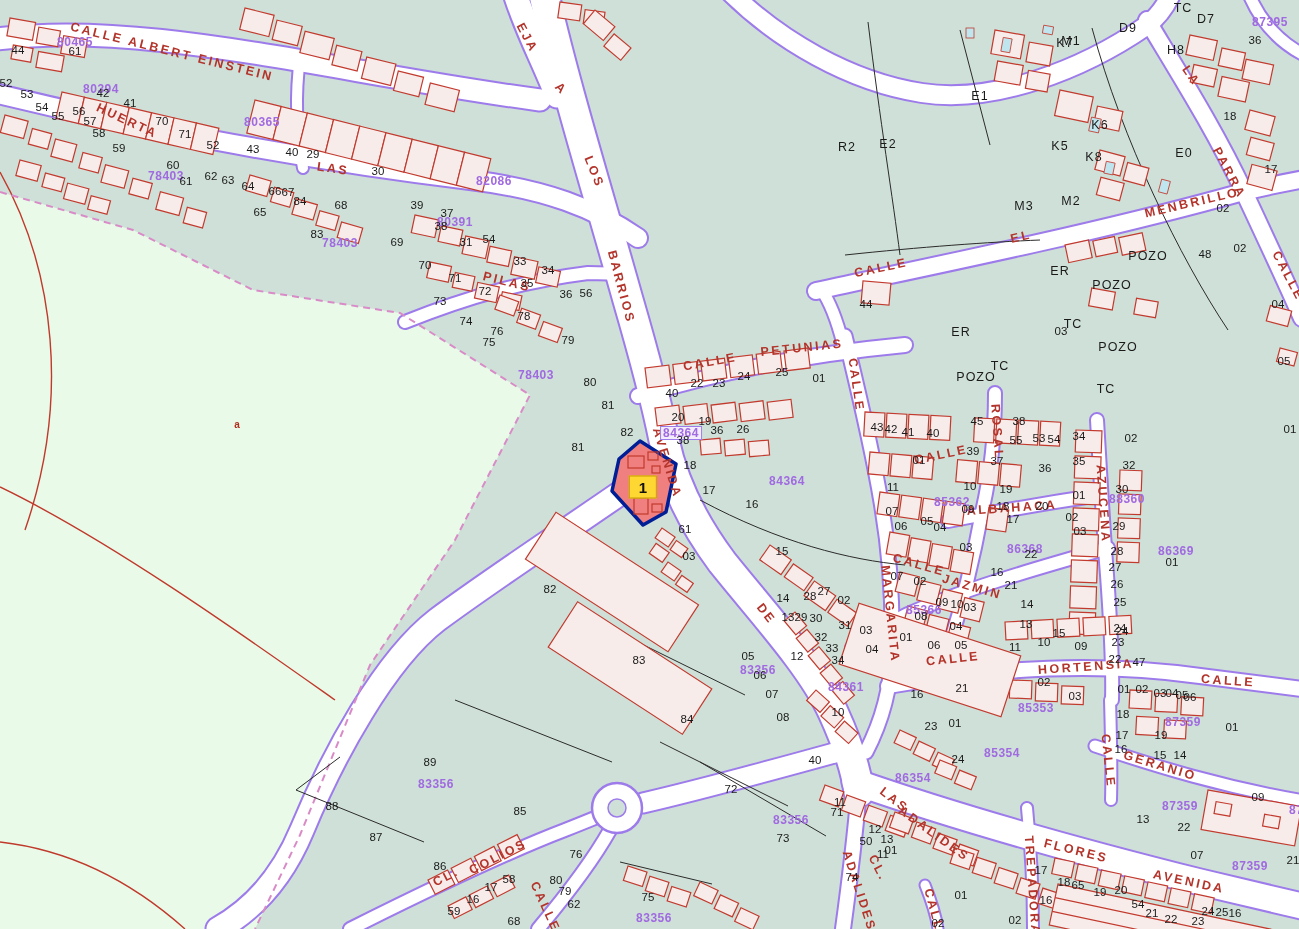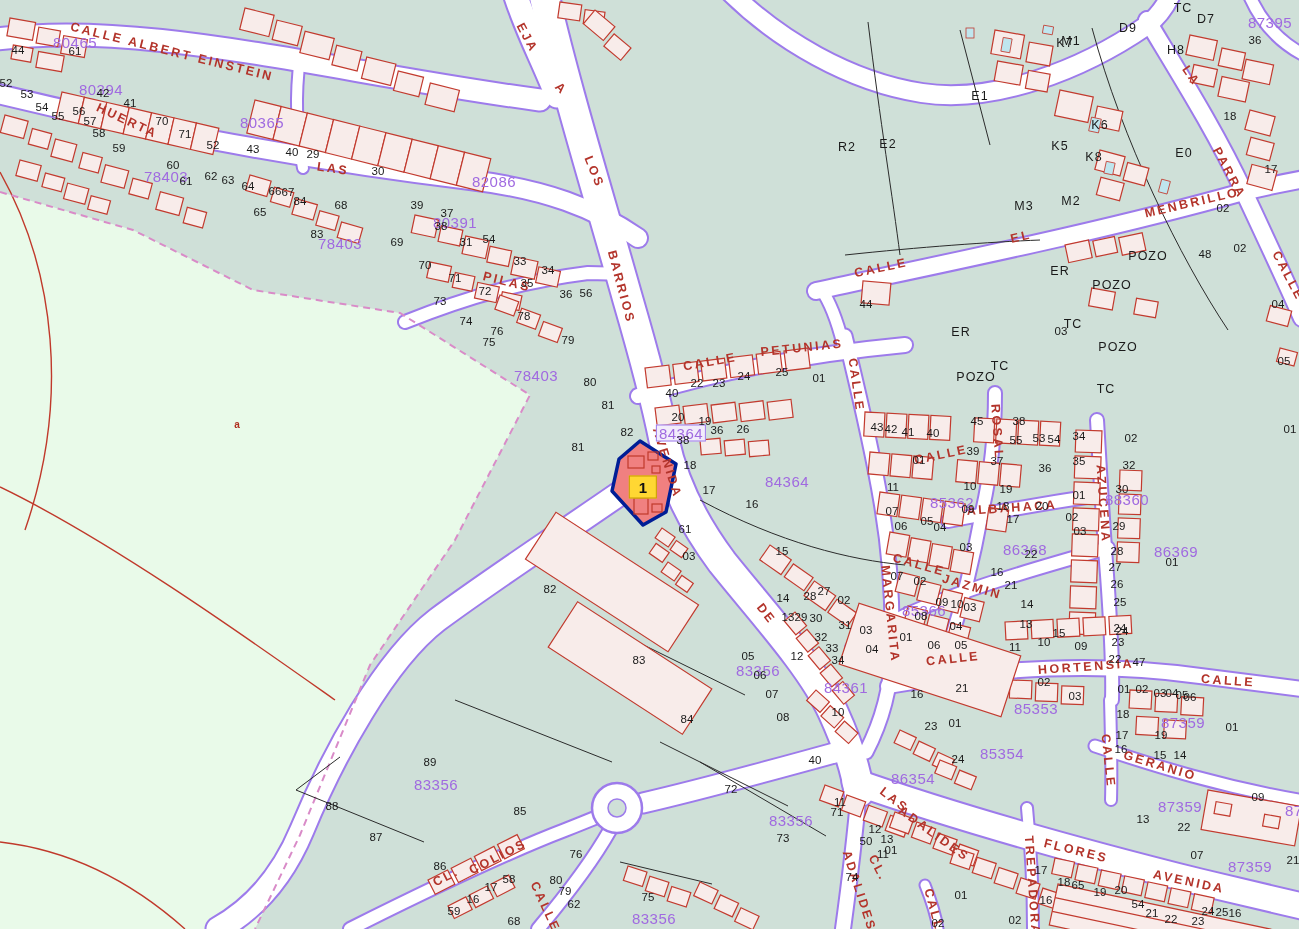--- a/index.html
+++ b/index.html
@@ -2,21 +2,21 @@
 <html><head>
 <meta charset="utf-8">
 <style>
   html,body{margin:0;padding:0;background:#fff;}
   #map{position:relative;width:1299px;height:929px;overflow:hidden;background:#fff;
        font-family:"Liberation Sans",sans-serif;}
   #map svg{position:absolute;left:0;top:0;}
   #labels{position:absolute;left:0;top:0;width:100%;height:100%;pointer-events:none;}
   .lbl{position:absolute;white-space:nowrap;transform-origin:center center;line-height:1;}
   .lbl-street{color:var(--street-text);font-size:12.5px;font-weight:bold;letter-spacing:2.5px;}
-  .lbl-zone{color:var(--zone-text);font-size:15px;font-weight:normal;letter-spacing:0.5px;}
+  .lbl-zone{color:var(--zone-text);font-size:12px;font-weight:bold;letter-spacing:0.5px;}
   .lbl-zone.boxed{background:#f2ecfb;border:1.5px solid var(--violet);padding:0 2px;}
   .lbl-parcel{color:#1a1a1a;font-size:11.5px;}
   .lbl-field{color:#1a1a1a;font-size:12.5px;letter-spacing:1px;}
   .lbl-special{color:#b03020;font-size:10px;font-weight:bold;}
   #parcel-badge{position:absolute;left:643px;top:487px;transform:translate(-50%,-50%);
        background:var(--badge);border:1px solid #c79c00;color:#111;font-weight:bold;
        font-size:15px;padding:3px 9px;line-height:1;cursor:pointer;}
 </style>
 </head>
 <body>

